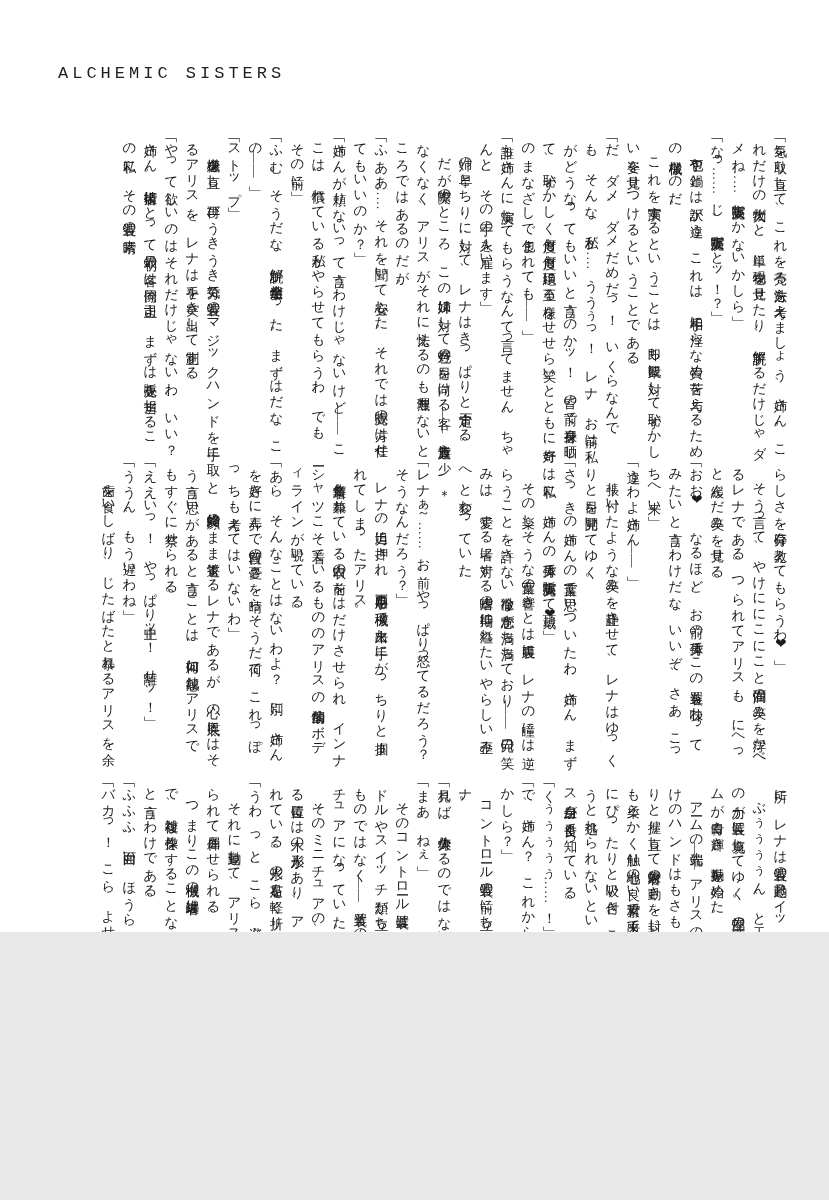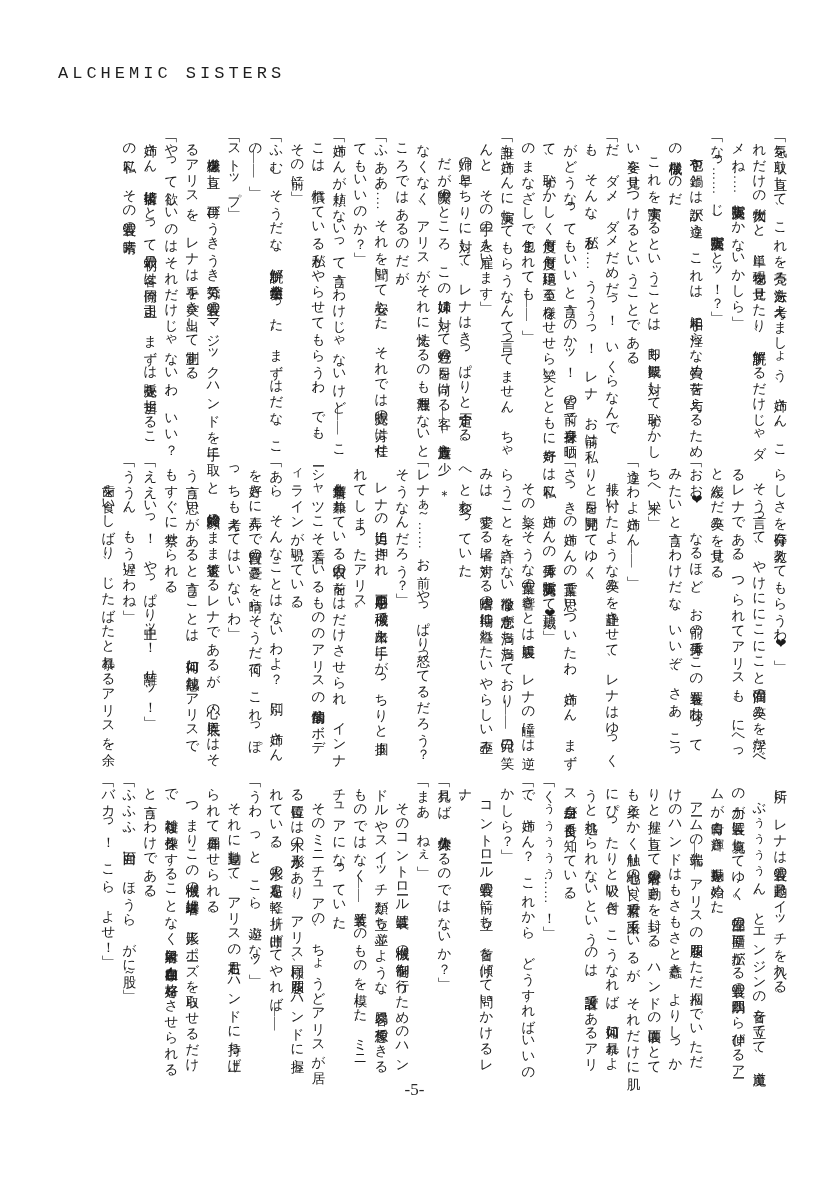--- a/index.html
+++ b/index.html
@@ -1,19 +1,19 @@
 <!DOCTYPE html>
 <html><head>
 <meta charset="utf-8">
 <style>
   html, body { margin: 0; padding: 0; background: #e8e8e8; }
   .page {
     position: relative;
     width: 829px;
-    height: 1200px;
+    height: 932px;
     margin: 0 auto;
     background: #ffffff;
     overflow: hidden;
   }
   .title {
     position: absolute;
     left: 58px;
     top: 64px;
     font-family: "Liberation Mono", "DejaVu Sans Mono", monospace;
     font-size: 17px;

